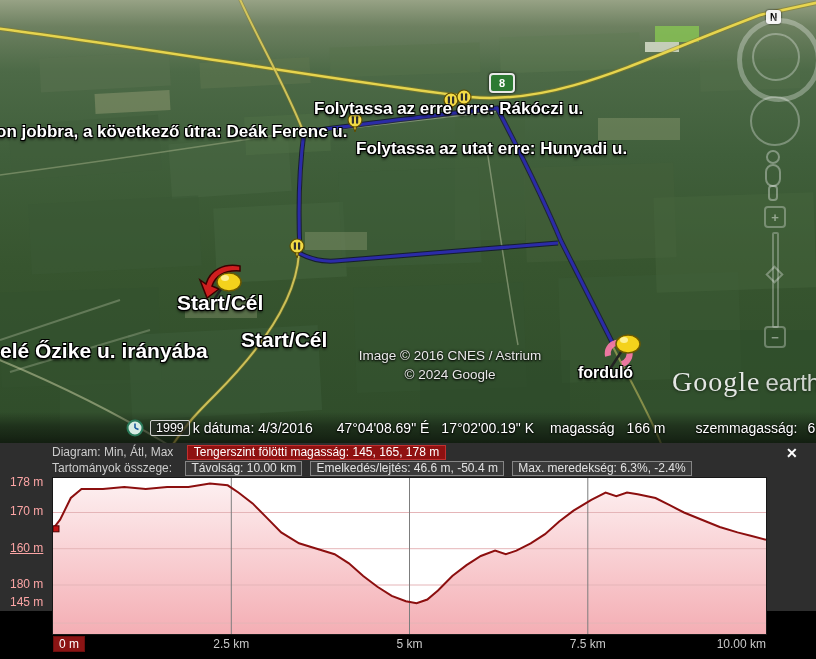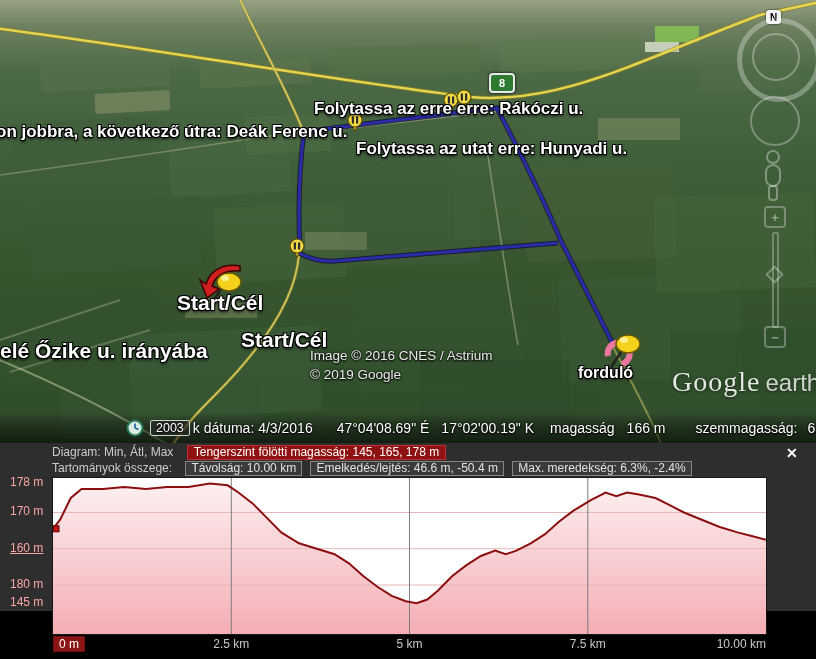--- a/index.html
+++ b/index.html
@@ -11,21 +11,21 @@
     background:linear-gradient(180deg,#97a285 0%,#6d8060 6%,#4d6a47 16%,#405f3b 35%,#37552f 60%,#2f4c2a 100%);}
   .map svg.terrain{position:absolute;left:0;top:0;}
   .maplabel{position:absolute;color:#fff;white-space:nowrap;font-weight:600;
     text-shadow:-1px -1px 0 #000,1px -1px 0 #000,-1px 1px 0 #000,1px 1px 0 #000,0 2px 3px #000;}
   .lbl-instr{font-size:17px;}
   .lbl-big{font-size:21px;font-weight:600;margin-top:48px;}
   .pin{position:absolute;}
   .shield{position:absolute;left:489px;top:73px;width:22px;height:16px;background:#2d7a33;
     border:2px solid #e9e9e9;border-radius:4px;color:#fff;font-size:11px;font-weight:bold;
     display:flex;align-items:center;justify-content:center;box-shadow:0 0 3px #000;}
-  .copyright{position:absolute;left:310px;top:346px;width:280px;text-align:left;color:#e9e9e9;
+  .copyright{position:absolute;left:310px;top:346px;width:280px;text-align:center;color:#e9e9e9;
     font-size:13.5px;text-shadow:0 1px 2px #000,0 0 3px #000;line-height:19px;}
   .watermark{position:absolute;left:672px;top:366px;white-space:nowrap;}
   .wm-google{font-family:"Liberation Serif",serif;font-size:28px;color:rgba(255,255,255,.88);
     letter-spacing:1px;text-shadow:0 1px 3px rgba(0,0,0,.55);}
   .wm-earth{font-size:24px;color:rgba(255,255,255,.78);margin-left:5px;font-weight:400;
     text-shadow:0 1px 3px rgba(0,0,0,.5);}
 
   
   .navctl{position:absolute;border:2px solid rgba(255,255,255,.3);border-radius:50%;}
   .n-badge{position:absolute;left:766px;top:10px;width:15px;height:14px;background:#f2f2f2;
@@ -174,21 +174,21 @@
     <div class="maplabel lbl-instr" style="left:356px;top:139px">Folytassa az utat erre: Hunyadi u.</div>
     <div class="maplabel lbl-big" style="left:177px;top:243px">Start/Cél</div>
     <div class="maplabel lbl-big" style="left:241px;top:280px">Start/Cél</div>
     <div class="maplabel lbl-big" style="left:0px;top:291px">elé Őzike u. irányába</div>
     <div class="maplabel" style="left:578px;top:364px;font-size:16px;font-weight:700">forduló</div>
 
     <div class="shield">8</div>
 
     <div class="copyright">
       <div>Image © 2016 CNES / Astrium</div>
-      <div>© 2019 Google</div>
+      <div>© 2024 Google</div>
     </div>
     <div class="watermark">
       <span class="wm-google">Google</span><span class="wm-earth">earth</span>
     </div>
 
     <div class="n-badge">N</div>
     <div class="navctl" style="left:737px;top:18px;width:74px;height:74px;border-width:5px"></div>
     <div class="navctl" style="left:752px;top:33px;width:44px;height:44px"></div>
     <div class="navctl" style="left:750px;top:96px;width:46px;height:46px"></div>
     <svg class="pin" style="left:758px;top:148px" width="30" height="56" viewBox="0 0 30 56">
@@ -202,21 +202,21 @@
     <div class="zoomtrack"></div>
     <div class="zoomhandle"></div>
     <div class="zoombox" style="left:764px;top:326px">−</div>
 
     <div class="statusbar">
       <svg width="18" height="18" viewBox="0 0 18 18" style="flex:0 0 auto">
         <circle cx="9" cy="9" r="7.5" fill="#d8ece4" stroke="#2a7a5a" stroke-width="2"></circle>
         <line x1="9" y1="9" x2="9" y2="4.5" stroke="#1b5c9e" stroke-width="1.6"></line>
         <line x1="9" y1="9" x2="12.5" y2="10.5" stroke="#1b5c9e" stroke-width="1.6"></line>
       </svg>
-      <span class="sb-timebox">2003</span>
+      <span class="sb-timebox">1999</span>
       <span style="margin-left:3px">k dátuma: 4/3/2016</span>
       <span style="margin-left:24px">47°04'08.69" É</span>
       <span style="margin-left:12px">17°02'00.19" K</span>
       <span style="margin-left:16px">magasság</span>
       <span style="margin-left:12px">166 m</span>
       <span style="margin-left:30px">szemmagasság:</span>
       <span style="margin-left:10px">6.14 km</span>
       <span class="sb-stream"></span>
     </div>
   </div>

